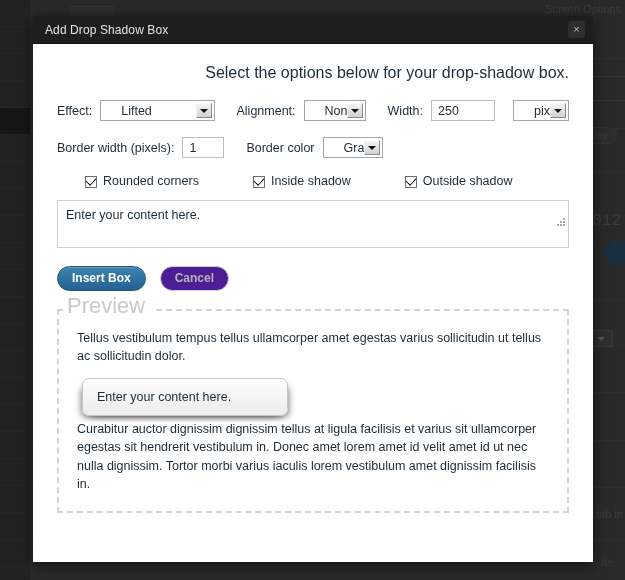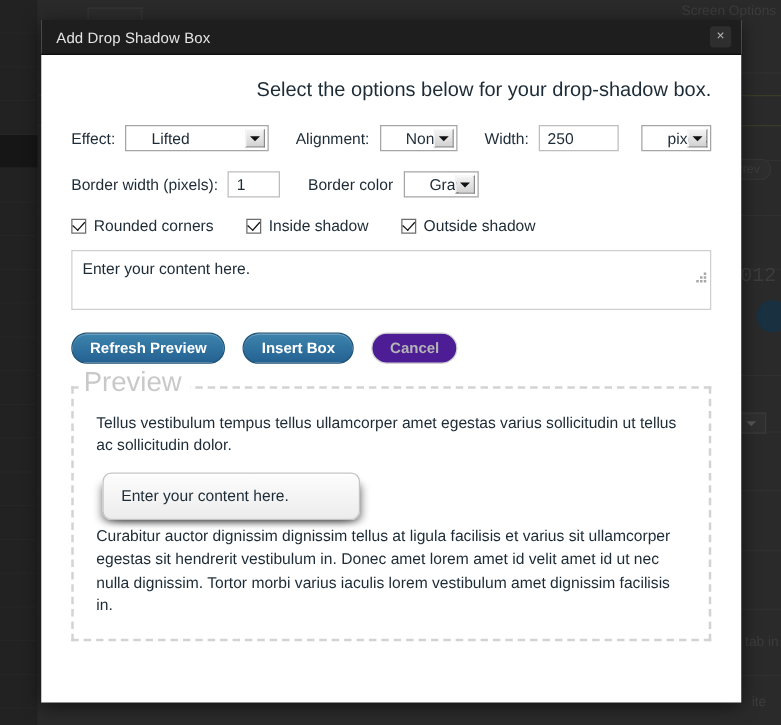--- a/index.html
+++ b/index.html
@@ -227,23 +227,24 @@
   
   #checkbox-row {
     display: flex;
     align-items: center;
     margin-bottom: 12px;
     font-size: 12.5px;
     color: #1d2b36;
   }
   .cbwrap {
     display: flex;
-    align-items: center;
+    align-items: flex-end;
     margin-right: 26px;
     cursor: pointer;
+    margin-left: 28px;
   }
   .cb {
     width: 12px;
     height: 12px;
     border: 1px solid #6d6d6d;
     background: #fff;
     box-sizing: border-box;
     margin-right: 6px;
     position: relative;
     flex: none;
@@ -484,21 +485,20 @@
         <i style="left:6px; top:0;"></i>
         <i style="left:3px; top:3px;"></i>
           <i style="left:6px; top:3px;"></i>
         <i style="left:0px; top:6px;"></i>
           <i style="left:3px; top:6px;"></i>
           <i style="left:6px; top:6px;"></i>
       </span>
     </div>
 
     <div id="button-row">
-      <button class="btn">Refresh Preview</button>
       <button class="btn">Insert Box</button>
       <button class="btn disabled">Cancel</button>
     </div>
 
     <div id="preview-area">
       <span id="preview-label">Preview</span>
       <p class="pv-text" id="pv-text-1">Tellus vestibulum tempus tellus ullamcorper amet egestas varius sollicitudin ut tellus ac sollicitudin dolor.</p>
       <div id="pv-box">
         <span>Enter your content here.</span>
       </div>

